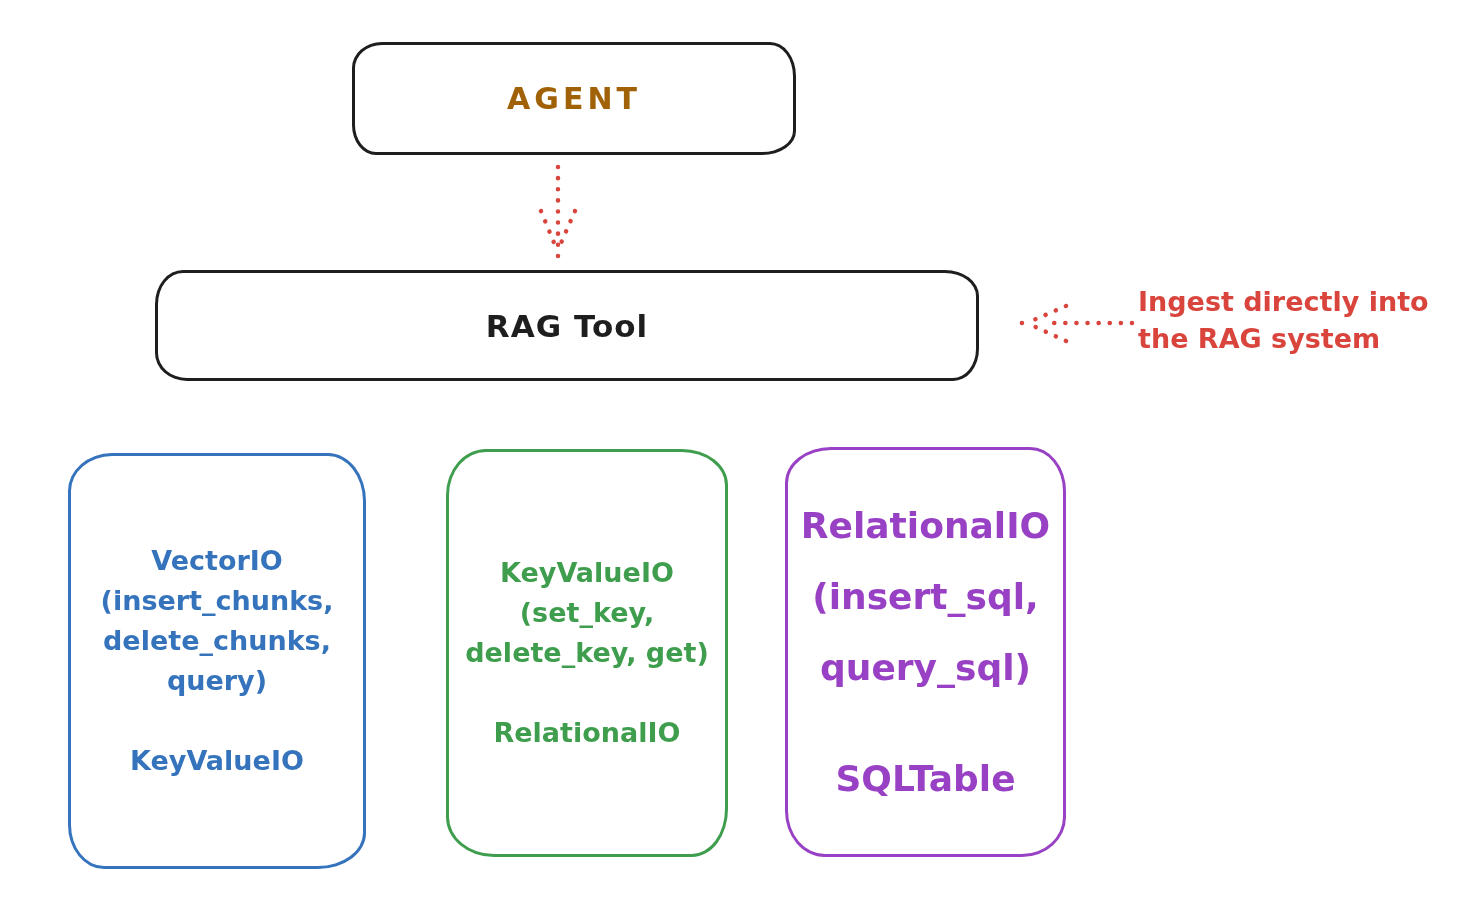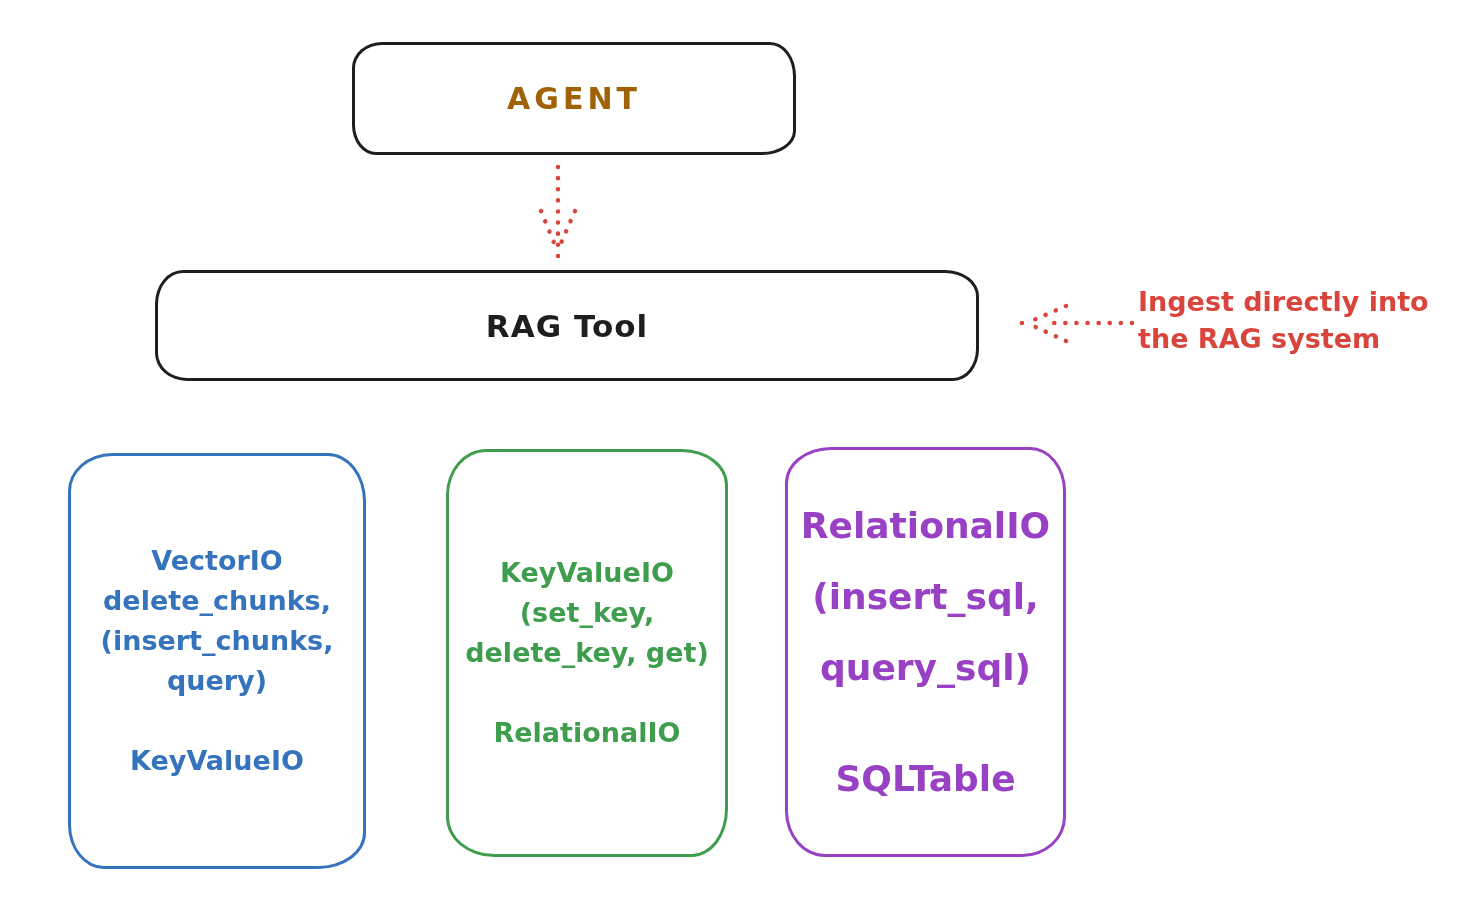--- a/index.html
+++ b/index.html
@@ -141,22 +141,22 @@
     </g>
   </svg>
 
   <div class="ingest-note">
     <div>Ingest directly into</div>
     <div>the RAG system</div>
   </div>
 
   <div class="backend-box vector-box">
     <div class="line">VectorIO</div>
+    <div class="line">(insert_chunks,</div>
     <div class="line">delete_chunks,</div>
-    <div class="line">(insert_chunks,</div>
     <div class="line">query)</div>
     <div class="index-label">KeyValueIO</div>
   </div>
 
   <div class="backend-box keyvalue-box">
     <div class="line">KeyValueIO</div>
     <div class="line">(set_key,</div>
     <div class="line">delete_key, get)</div>
     <div class="index-label">RelationalIO</div>
   </div>

